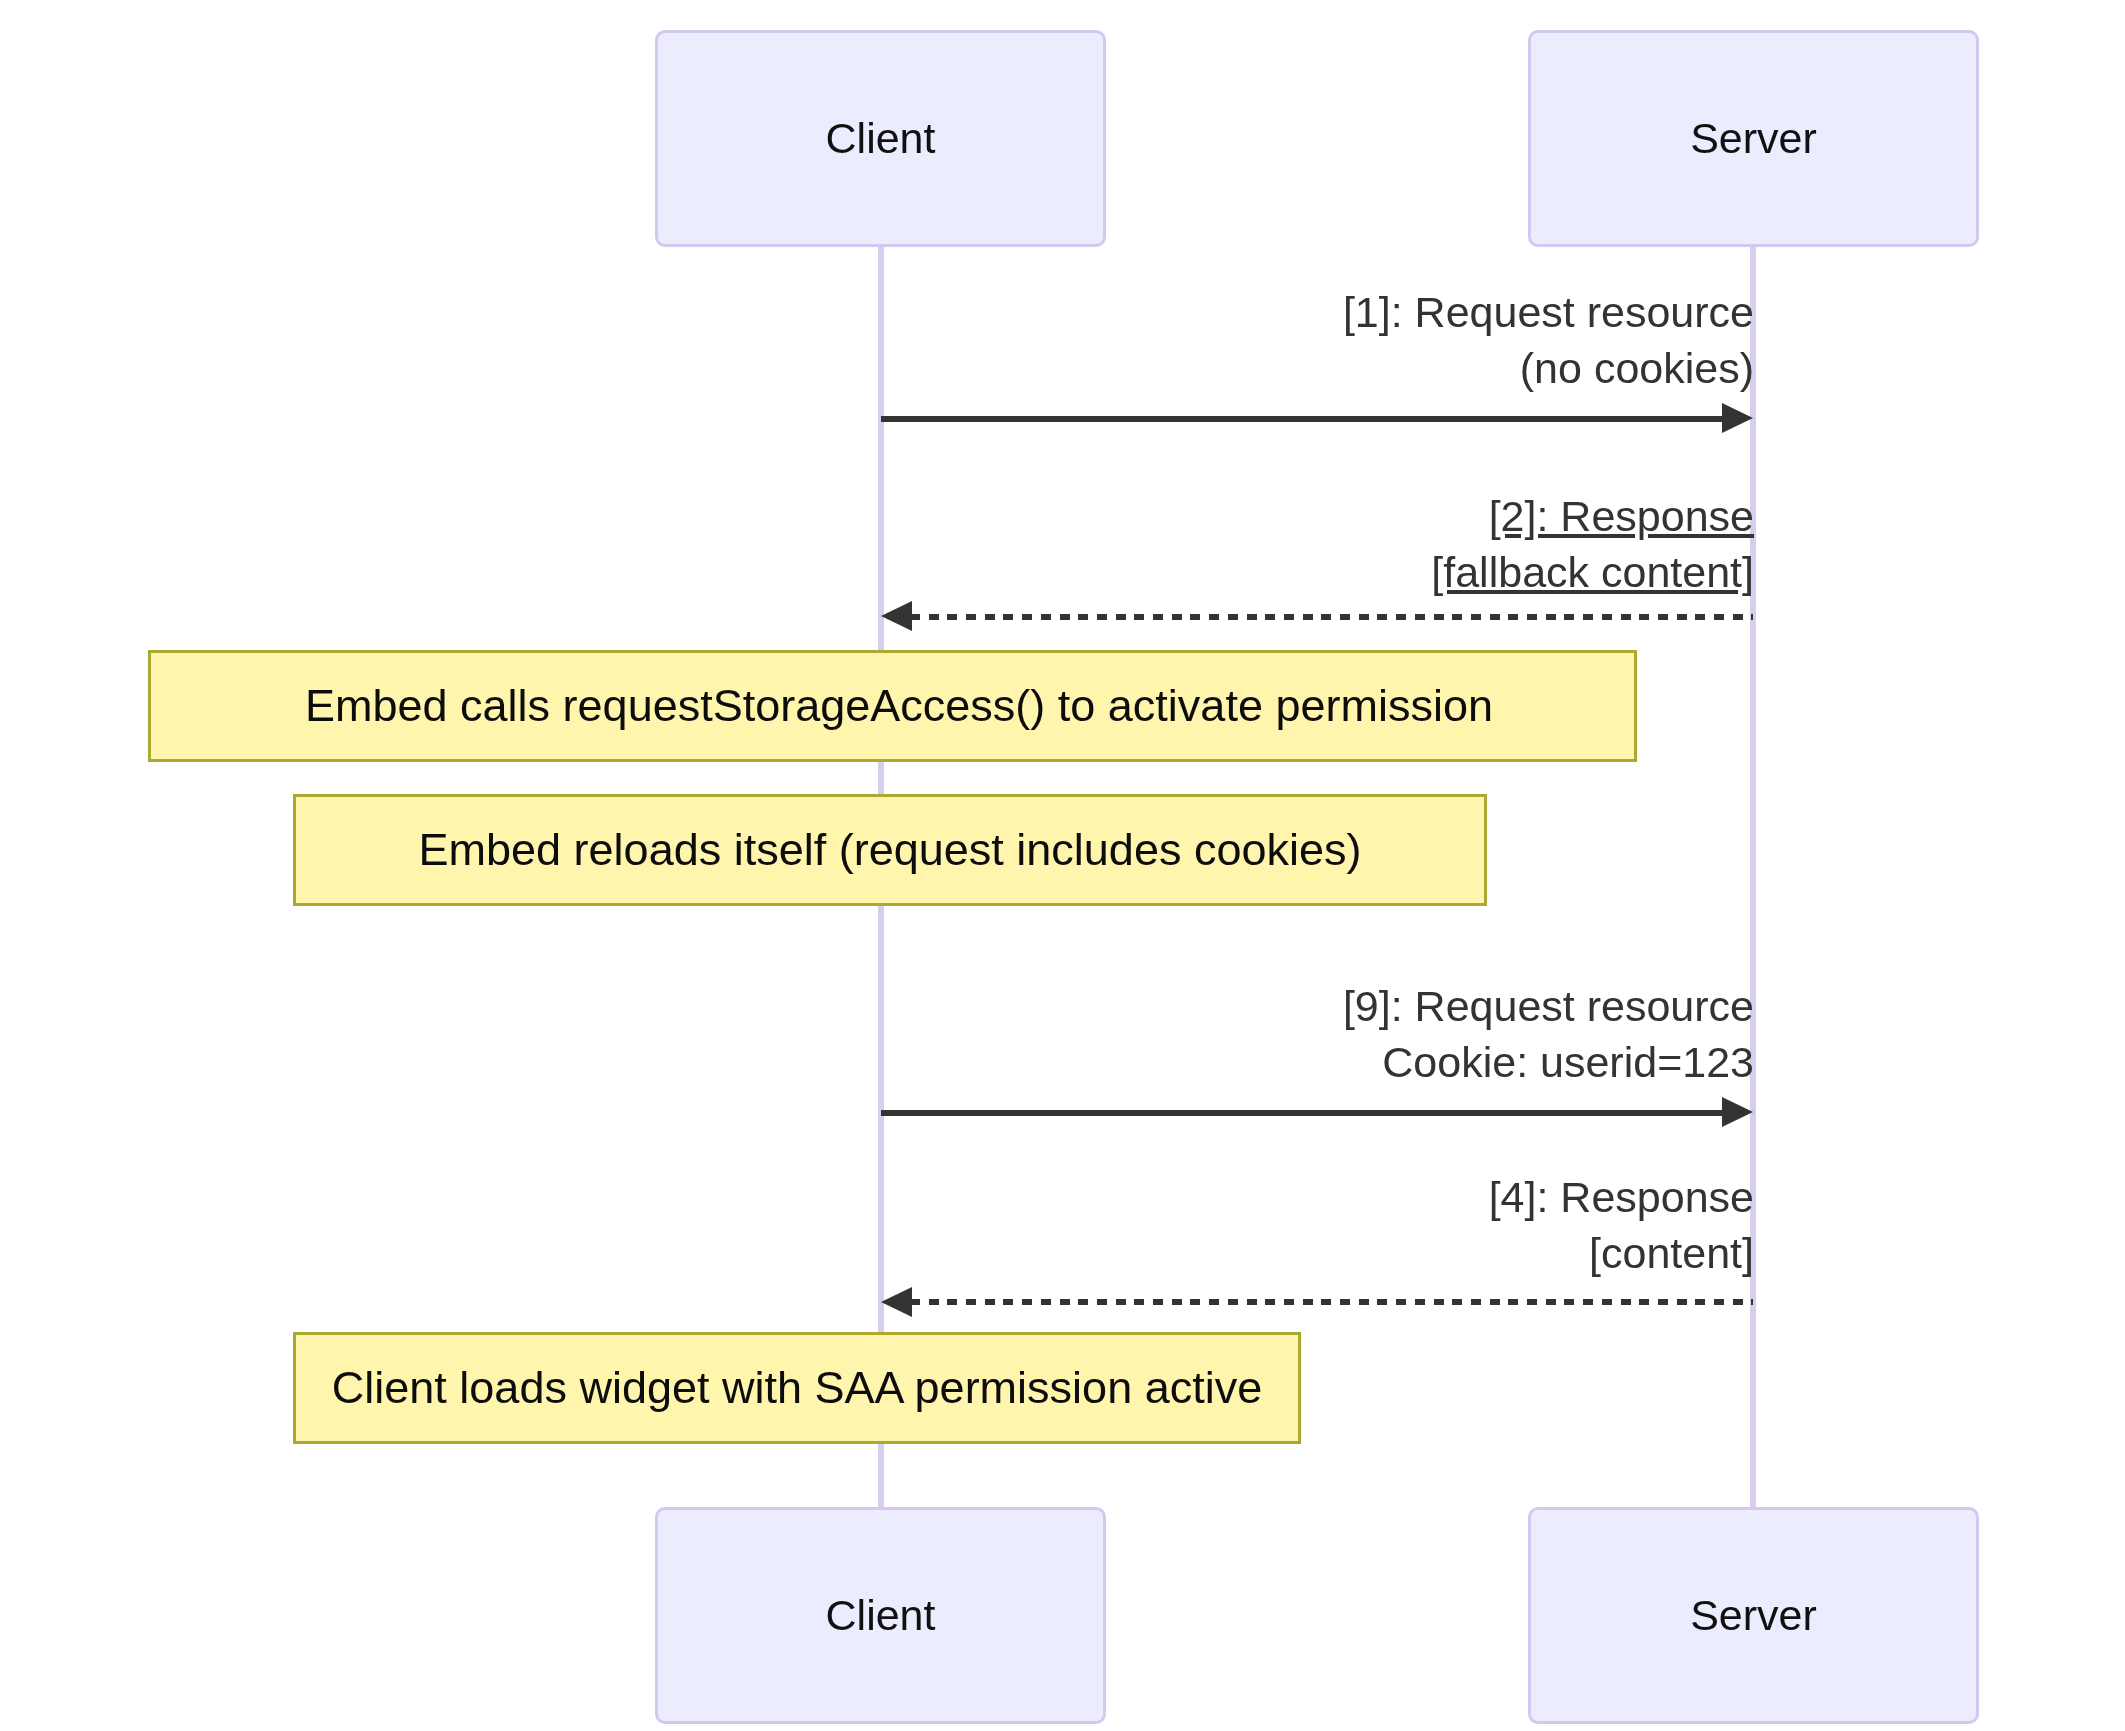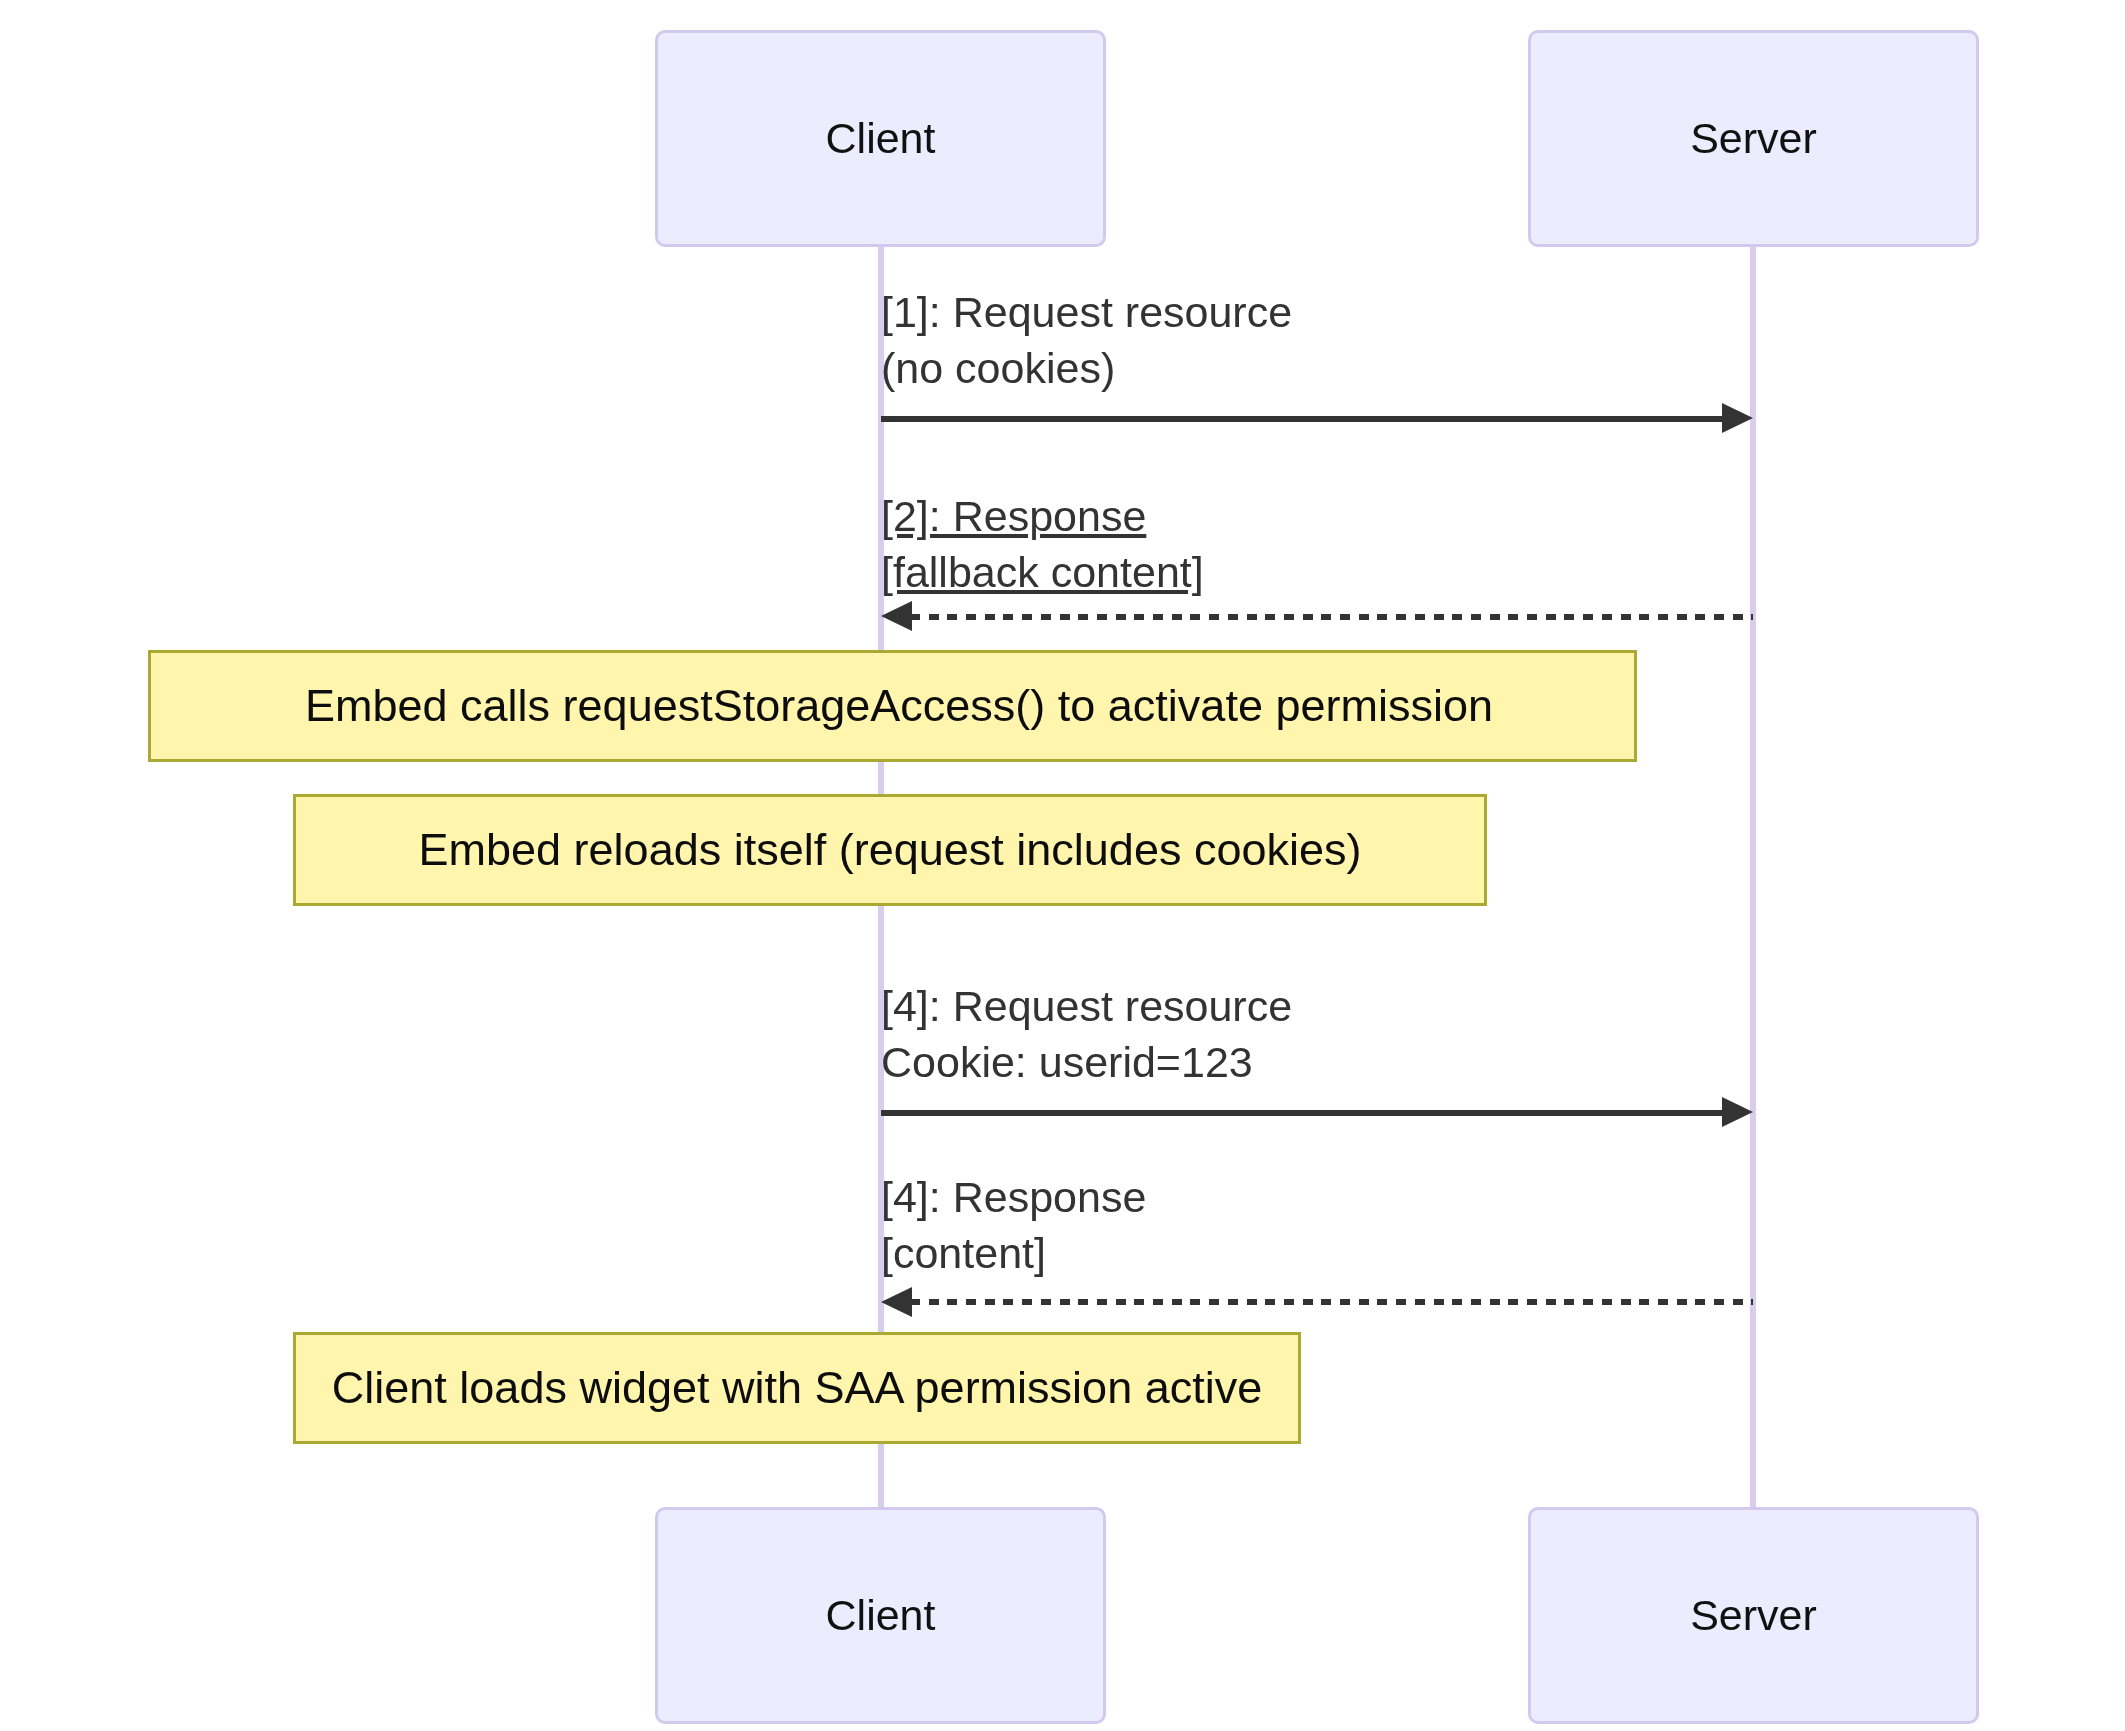--- a/index.html
+++ b/index.html
@@ -38,21 +38,21 @@
     top: 221px;
     height: 1287px;
     width: 5.9px;
     background: #D9CDEE;
   }
   
   .msg-text {
     position: absolute;
     left: 881px;
     width: 873px;
-    text-align: left;
+    text-align: right;
     font-size: 43px;
     line-height: 56px;
     color: #333333;
   }
   .msg-line { display: block; }
   
   .arrow-line-solid {
     position: absolute;
     height: 5.9px;
     background: #333333;
@@ -122,21 +122,21 @@
 
   <div class="note" style="left:148px; top:650px; width:1489px;padding-left:13px;">
     <span>Embed calls requestStorageAccess() to activate permission</span>
   </div>
 
   <div class="note" style="left:293px; top:794px; width:1194px;">
     <span>Embed reloads itself (request includes cookies)</span>
   </div>
 
   <div class="msg-text" style="top:978px;">
-    <span class="msg-line">[4]: Request resource</span>
+    <span class="msg-line">[9]: Request resource</span>
     <span class="msg-line">Cookie: userid=123</span>
   </div>
   <div class="arrow-line-solid" style="left:881px; top:1110px; width:843px;"></div>
   <div class="arrowhead-right" style="left:1722px; top:1097px;"></div>
 
   <div class="msg-text" style="top:1169px;">
     <span class="msg-line">[4]: Response</span>
     <span class="msg-line">[content]</span>
   </div>
   <div class="arrow-line-dotted" style="left:910px; top:1299px; width:843px;"></div>

